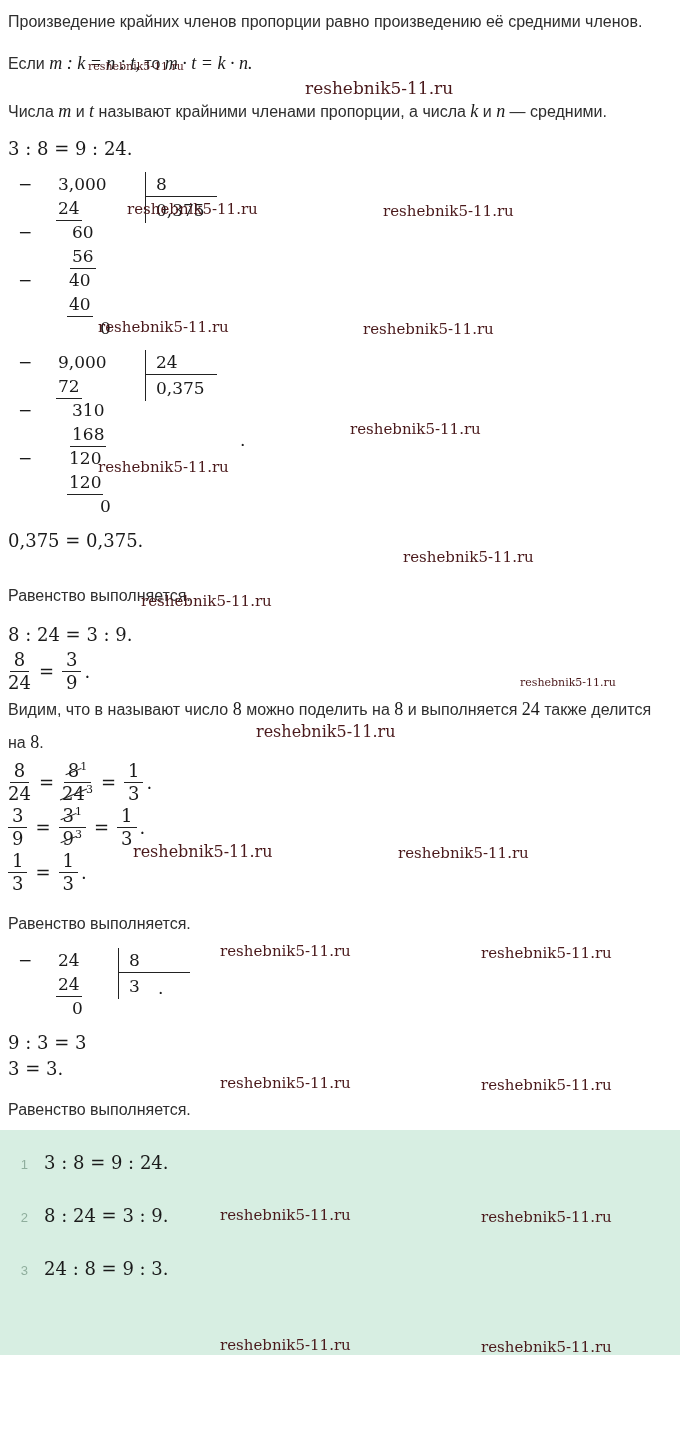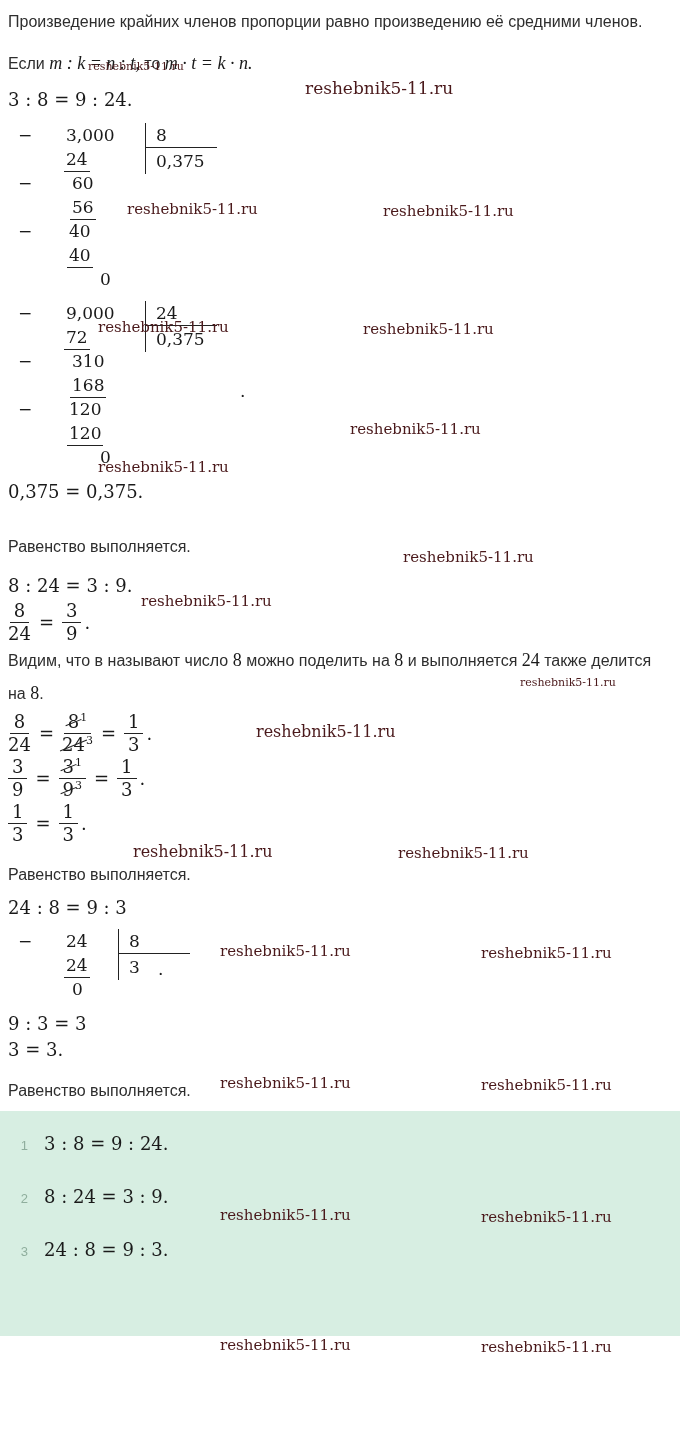--- a/index.html
+++ b/index.html
@@ -26,21 +26,21 @@
   }
   
   .division{display:flex;margin-left:10px;position:relative;
     font-family:"DejaVu Serif",serif;font-size:17px;color:#1a1a1a;}
   .div-left{width:127px;flex-shrink:0;}
   .division.small .div-left{width:100px;}
   .drow{position:relative;padding-left:38px;height:24px;line-height:24px;}
   .dminus{position:absolute;left:0;top:0;}
   .dval{display:inline-block;padding:0 2px;}
   .dval.u{border-bottom:1.5px solid #222;}
-  .i0{margin-left:8px;text-align:right;}
+  .i0{margin-left:0;text-align:right;}
   .i1{margin-left:14px;}
   .i2{margin-left:11px;}
   .i3{margin-left:42px;}
   .div-right{border-left:1.5px solid #222;align-self:flex-start;min-width:72px;}
   .ddivisor{height:25px;line-height:24px;padding:0 10px;border-bottom:1.5px solid #222;}
   .dquotient{height:26px;line-height:26px;padding:0 10px;}
   .dperiod{position:absolute;}
   
   .fracline{display:flex;align-items:center;}
   .frac{display:inline-flex;flex-direction:column;align-items:center;
@@ -66,20 +66,21 @@
 </style>
 </head>
 <body>
 
 <div class="page">
 
   <p class="text">Произведение крайних членов пропорции равно произведению её средними членов.</p>
 
   <p class="mixed-line"><span>Если </span><span class="math mvar">m : k = n : t,</span><span> то </span><span class="math mvar">m · t = k · n.</span></p>
 
+  <p class="text" style="margin-top:16px"><span>Числа </span><span class="math mvar">m</span><span> и </span><span class="math mvar">t</span><span> называют крайними членами пропорции, а числа </span><span class="math mvar">k</span><span> и </span><span class="math mvar">n</span><span> — средними.</span></p>
 
   <p class="formula-line" style="margin-top:8px">3 : 8 = 9 : 24.</p>
 
   <div class="division" style="margin-top:10px">
     <div class="div-left">
       <div class="drow"><span class="dminus">−</span><span class="dval i0">3,000</span></div>
       <div class="drow"><span class="dval i0 u">24</span></div>
       <div class="drow"><span class="dminus">−</span><span class="dval i1">60</span></div>
       <div class="drow"><span class="dval i1 u">56</span></div>
       <div class="drow"><span class="dminus">−</span><span class="dval i2">40</span></div>
@@ -175,21 +176,20 @@
     <span class="op">=</span>
     <span class="frac">
         <span class="fn">1</span>
         <span class="fd">3</span>
       </span>
     <span class="tail">.</span>
   </div>
 
   <p class="text" style="margin-top:14px">Равенство выполняется.</p>
 
-  <p class="formula-line" style="margin-top:4px">24 : 8 = 9 : 3</p>
 
   <div class="division small" style="margin-top:8px">
     <div class="div-left">
       <div class="drow"><span class="dminus">−</span><span class="dval i0">24</span></div>
       <div class="drow"><span class="dval i0 u">24</span></div>
       <div class="drow"><span class="dval i1">0</span></div>
     </div>
     <div class="div-right">
       <div class="ddivisor">8</div>
       <div class="dquotient">3</div>

